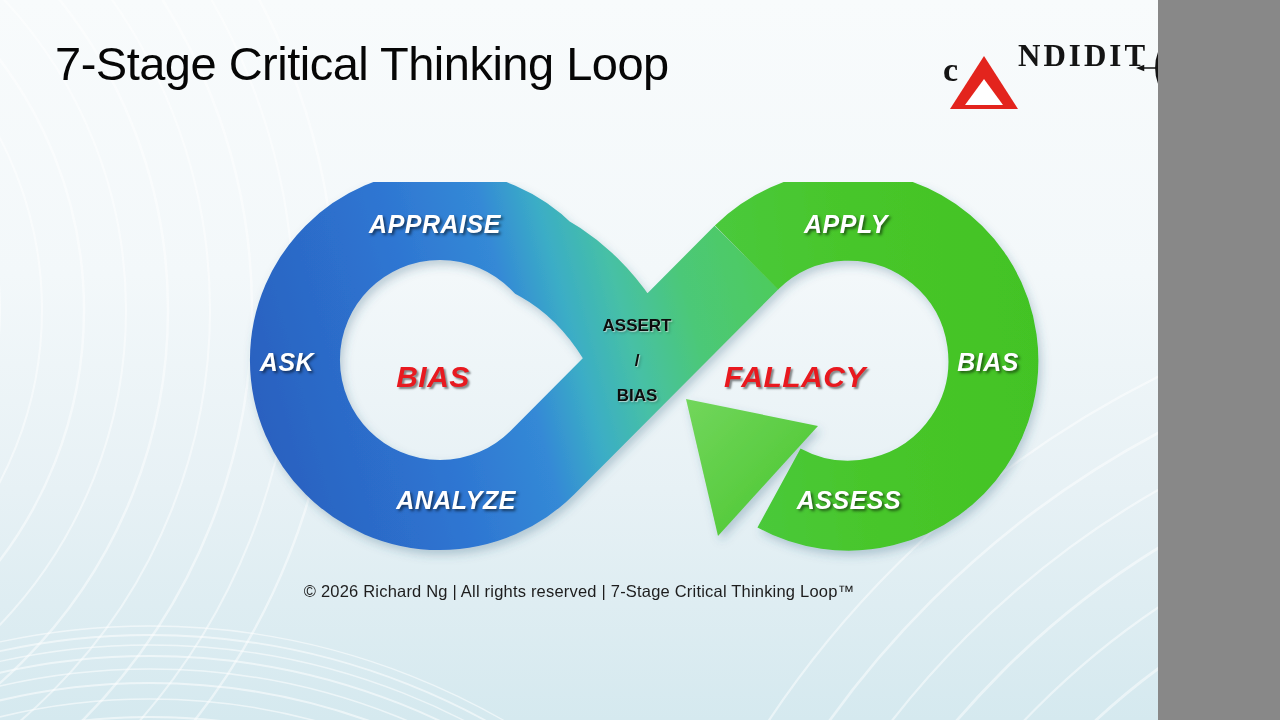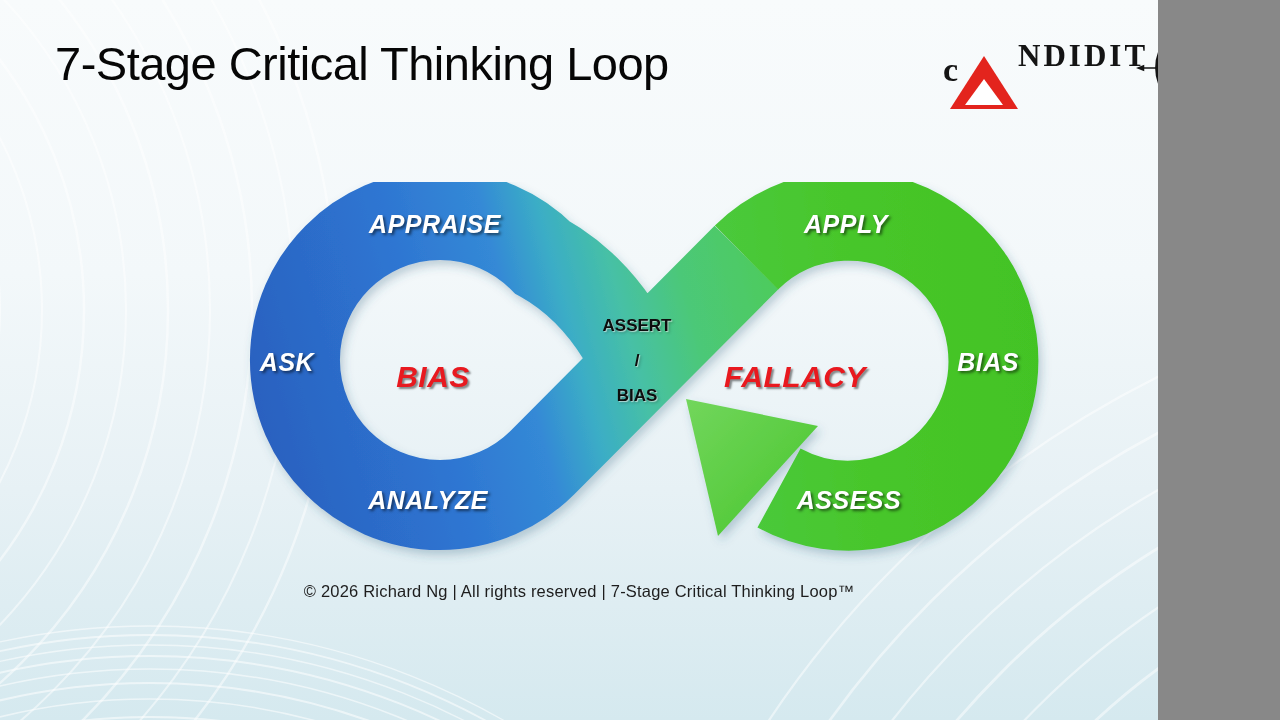--- a/index.html
+++ b/index.html
@@ -153,21 +153,21 @@
       <path d="M622 336 Q590 284 542.5 257.5 A145 145 0 1 0 542.5 462.5 L746.5 257.5" fill="none" stroke="url(#gBlue)" stroke-width="90"></path>
       <path d="M746.5 257.5 A145 145 0 1 1 779 488" fill="none" stroke="url(#gGreen)" stroke-width="90"></path>
       <polygon points="686,399 818,426 718,536" fill="url(#gArrow)"></polygon>
     </g>
   </svg>
 
   <div class="label stage" style="left:435px;top:224px">APPRAISE</div>
   <div class="label stage" style="left:846px;top:224px">APPLY</div>
   <div class="label stage" style="left:287px;top:362px">ASK</div>
   <div class="label stage" style="left:988px;top:362px">BIAS</div>
-  <div class="label stage" style="left:428px;top:500px">ANALYZE</div>
+  <div class="label stage" style="left:456px;top:500px">ANALYZE</div>
   <div class="label stage" style="left:849px;top:500px">ASSESS</div>
 
   <div class="label pitfall" style="left:433px;top:361px">BIAS</div>
   <div class="label pitfall" style="left:795px;top:361px">FALLACY</div>
 
   <div class="center-block">
     <div>ASSERT</div>
     <div>/</div>
     <div>BIAS</div>
   </div>

